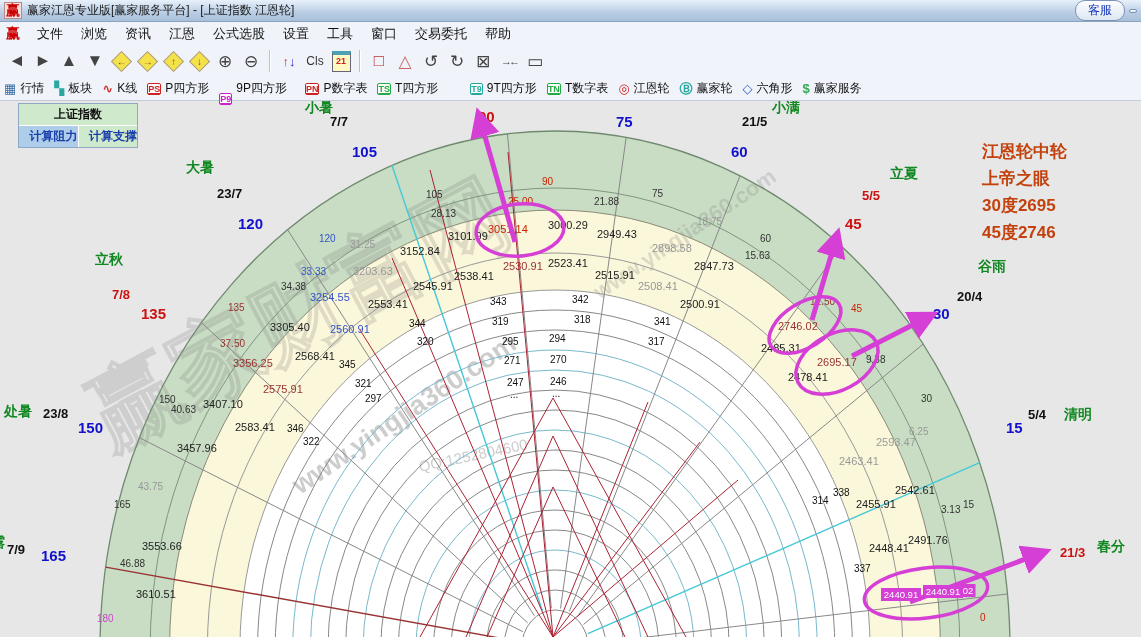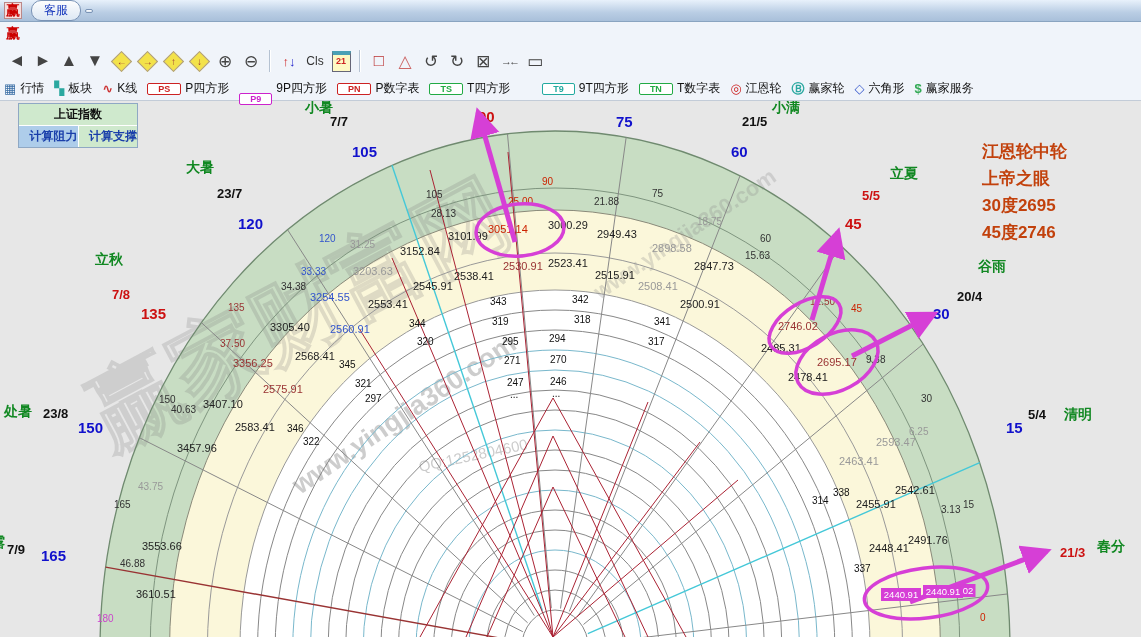--- a/index.html
+++ b/index.html
@@ -26,21 +26,21 @@
   .t1 .dia span{transform:rotate(-45deg);font-size:10px;color:#933;font-weight:bold;}
   .t1 .cal{width:17px;height:16px;border:1px solid #667;background:#fef9c3;font-size:9px;color:#c22;
     text-align:center;line-height:13px;border-top:4px solid #4aa0b5;font-weight:bold;}
   .t1 .cls{font-size:12px;color:#333;}
   .t1 .ud b{font-size:13px;font-weight:bold;}
   .sep1{width:1px;height:22px;background:#b5c2d2;border-right:1px solid #fff;margin:0 5px;}
   .toolbar2{position:absolute;top:77px;left:0;right:0;height:23px;z-index:5;background:#f0f4fa;
     border-bottom:1px solid #c3ccd8;display:flex;align-items:center;font-size:12px;color:#111;padding-left:4px;}
   .t2{display:flex;align-items:center;margin-right:10px;}
   .t2 .ico{font-size:13px;margin-right:4px;font-weight:bold;}
-  .t2 .boxed{font-size:9px;border:1px solid currentColor;padding:0 10px;font-weight:bold;border-radius:2px;background:#fff;}
+  .t2 .boxed{font-size:9px;border:1px solid currentColor;padding:0 0;font-weight:bold;border-radius:2px;background:#fff;text-decoration:underline;}
   .panel{position:absolute;top:103px;left:18px;width:118px;z-index:4;font-size:12px;
     border:1px solid #8fa8c4;background:#9fc0dd;}
   .panel .hdr{background:#cfe9cd;color:#111;font-weight:bold;text-align:center;height:21px;line-height:21px;border-bottom:1px solid #fff;}
   .panel .row{height:21px;line-height:21px;padding-left:3px;color:#8b2525;font-weight:bold;
     background:#9fc0dd;border-bottom:1px solid #c6d8ea;white-space:nowrap;overflow:hidden;}
   .panel .btns{display:flex;}
   .panel .btns div{flex:1;height:21px;line-height:21px;text-align:right;color:#1a3faa;font-weight:bold;}
   .btn-res{background:#aecdea;border-right:1px solid #fff;}
   .btn-sup{background:#cfe9cd;}
   .annotation{position:absolute;left:982px;top:138px;z-index:4;color:#d63fd6;
@@ -244,26 +244,39 @@
     <rect x="881" y="588" width="40" height="13" fill="#d63fd6"></rect>
     <text x="901" y="598" fill="#ffffff" font-size="9.5" text-anchor="middle">2440.91</text>
     <rect x="923" y="585" width="40" height="13" fill="#d63fd6"></rect>
     <text x="943" y="595" fill="#ffffff" font-size="9.5" text-anchor="middle">2440.91</text>
     <rect x="960.5" y="584" width="15" height="13" fill="#d63fd6"></rect>
     <text x="968" y="594" fill="#ffffff" font-size="9.5" text-anchor="middle">02</text>
   </svg>
 
 <div class="titlebar">
   <span class="logo">赢</span>
+  <span class="ttl">赢家江恩专业版[赢家服务平台] - [上证指数 江恩轮]</span>
   <span class="tb-btn">客服</span>
   <span class="tb-btn partial"></span>
 </div>
 
 <div class="menubar">
   <span class="logo">赢</span>
+  <span id="menu-items" style="display:flex;">
+      <span class="menu-item">文件</span>
+      <span class="menu-item">浏览</span>
+      <span class="menu-item">资讯</span>
+      <span class="menu-item">江恩</span>
+      <span class="menu-item">公式选股</span>
+      <span class="menu-item">设置</span>
+      <span class="menu-item">工具</span>
+      <span class="menu-item">窗口</span>
+      <span class="menu-item">交易委托</span>
+      <span class="menu-item">帮助</span>
+    </span>
 </div>
 
 <div class="toolbar1" id="toolbar1">
     <span class="t1">◄</span>
     <span class="t1">►</span>
     <span class="t1">▲</span>
     <span class="t1">▼</span>
     <span class="t1">
       <span class="dia">
         <span>←</span>
@@ -321,21 +334,21 @@
     </span>
     <span class="t2">
       <span class="ico boxed" style="color: rgb(204, 34, 34);">PS</span>
       <span>P四方形</span>
     </span>
     <span class="t2">
       <span class="ico boxed" style="color: rgb(204, 34, 204); margin-top: 20px;">P9</span>
       <span>9P四方形</span>
     </span>
     <span class="t2">
-      <span class="ico boxed" style="color: rgb(204, 34, 34);">PN</span>
+      <span class="ico boxed" style="color: rgb(204, 34, 34); margin-left: 8px;">PN</span>
       <span>P数字表</span>
     </span>
     <span class="t2">
       <span class="ico boxed" style="color: rgb(34, 170, 68);">TS</span>
       <span>T四方形</span>
     </span>
     <span class="t2">
       <span class="ico boxed" style="color: rgb(34, 170, 160); margin-left: 22px;">T9</span>
       <span>9T四方形</span>
     </span>

